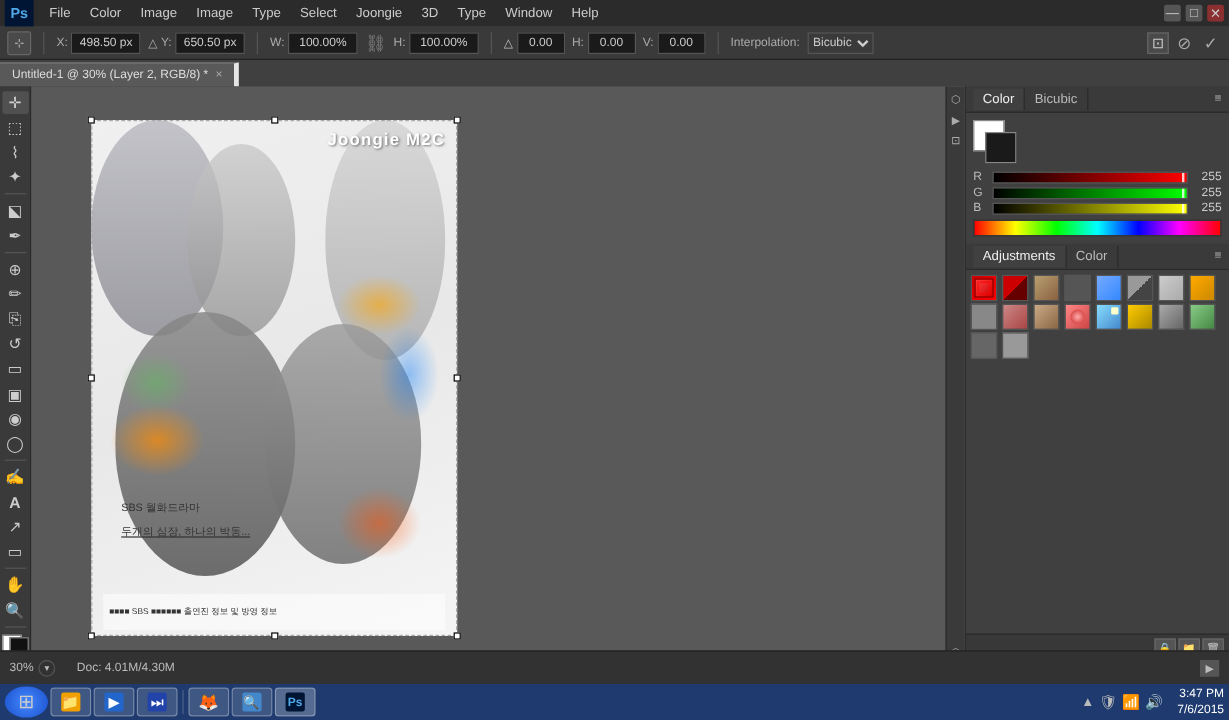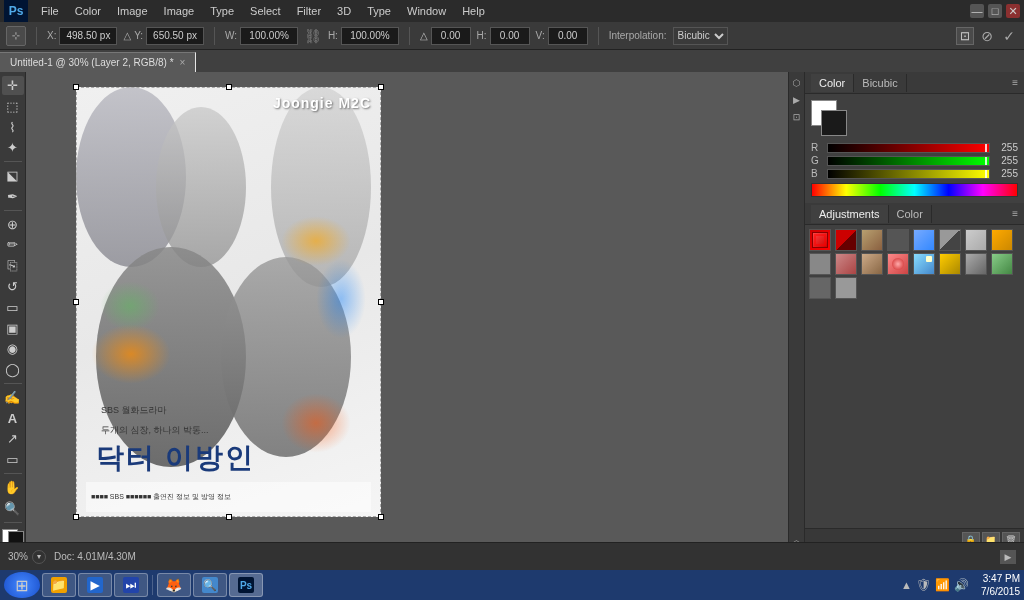--- a/index.html
+++ b/index.html
@@ -59,21 +59,21 @@
     #tab-bar {
       height: 22px;
       background: #404040;
       display: flex;
       align-items: flex-end;
     }
     .doc-tab {
       height: 20px;
       background: #595959;
       border-top: 1px solid #777;
-      border-right: 1px solid #e5e5e5;
+      border-right: 4px solid #e5e5e5;
       display: flex; align-items: center;
       padding: 0 10px 0 10px;
       font-size: 10px; color: #ddd;
       min-width: 160px;
     }
     .doc-tab .close-tab {
       margin-left: 6px; color: #aaa; cursor: pointer; font-size: 10px;
     }
 
     
@@ -108,21 +108,21 @@
 
     
     #canvas-area {
       flex: 1;
       background: #595959;
       position: relative;
       overflow: hidden;
     }
     #canvas-inner {
       position: absolute;
-      left: 50px; top: 15px;
+      left: 50px; top: 28px;
       width: 305px; height: 430px;
     }
     .canvas-handle {
       position: absolute;
       width: 6px; height: 6px;
       background: white;
       border: 1px solid #000;
     }
     
     .h-tl { top: -3px; left: -3px; cursor: nw-resize; }
@@ -228,20 +228,21 @@
       right: 20px;
       font-size: 28px; font-weight: bold;
       color: #1a3a7a;
       font-family: serif;
       letter-spacing: 2px;
     }
     .korean-subtitle {
       position: absolute; bottom: 80px; left: 25px;
       font-size: 9px; color: #333;
       line-height: 1.3;
+      text-decoration: underline;
     }
     .sbs-label {
       position: absolute; bottom: 100px; left: 25px;
       font-size: 9px; color: #333;
     }
     .poster-footer {
       position: absolute; bottom: 5px; left: 10px; right: 10px;
       height: 30px;
       background: rgba(255,255,255,0.5);
       font-size: 7px; color: #444;
@@ -333,21 +334,21 @@
       background: #323232;
       border-top: 1px solid #222;
       display: flex;
       align-items: center;
       padding: 0 8px;
       gap: 8px;
       font-size: 10px;
       color: #bbb;
     }
     .status-zoom { display: flex; align-items: center; gap: 4px; }
-    .status-doc { }
+    .status-doc { margin-left: 10px; }
     .bottom-tab {
       padding: 3px 10px;
       font-size: 11px; color: #bbb;
       cursor: pointer;
     }
     .bottom-tab.active { color: #eee; background: #404040; }
 
     
     #taskbar {
       height: 30px;
@@ -404,21 +405,21 @@
 <body>
 
 <div id="menu-bar">
   <div class="ps-logo">Ps</div>
   <div class="menu-item">File</div>
   <div class="menu-item">Color</div>
   <div class="menu-item">Image</div>
   <div class="menu-item">Image</div>
   <div class="menu-item">Type</div>
   <div class="menu-item">Select</div>
-  <div class="menu-item">Filter</div>
+  <div class="menu-item">Joongie</div>
   <div class="menu-item">3D</div>
   <div class="menu-item">Type</div>
   <div class="menu-item">Window</div>
   <div class="menu-item">Help</div>
   <div style="margin-left:auto;display:flex;gap:4px;">
     <div style="width:14px;height:14px;background:#555;border-radius:2px;display:flex;align-items:center;justify-content:center;cursor:pointer;">—</div>
     <div style="width:14px;height:14px;background:#555;border-radius:2px;display:flex;align-items:center;justify-content:center;cursor:pointer;">□</div>
     <div style="width:14px;height:14px;background:#8b3030;border-radius:2px;display:flex;align-items:center;justify-content:center;cursor:pointer;">✕</div>
   </div>
 </div>
@@ -537,21 +538,20 @@
         <div class="splatter-1"></div>
         <div class="splatter-2"></div>
         <div class="splatter-3"></div>
         <div class="splatter-4"></div>
         <div class="splatter-5"></div>
 
         <div class="watermark">Joongie M2C</div>
 
         <div class="sbs-label">SBS 월화드라마</div>
         <div class="korean-subtitle">두개의 심장, 하나의 박동...</div>
-        <div class="korean-title">닥터 이방인</div>
         <div class="poster-footer">
           <span style="font-size:7px;color:#333;">■■■■ SBS ■■■■■■ 출연진 정보 및 방영 정보</span>
         </div>
       </div>
 
       <div class="canvas-border"></div>
       <div class="canvas-handle h-tl"></div>
       <div class="canvas-handle h-tm"></div>
       <div class="canvas-handle h-tr"></div>
       <div class="canvas-handle h-ml"></div>

